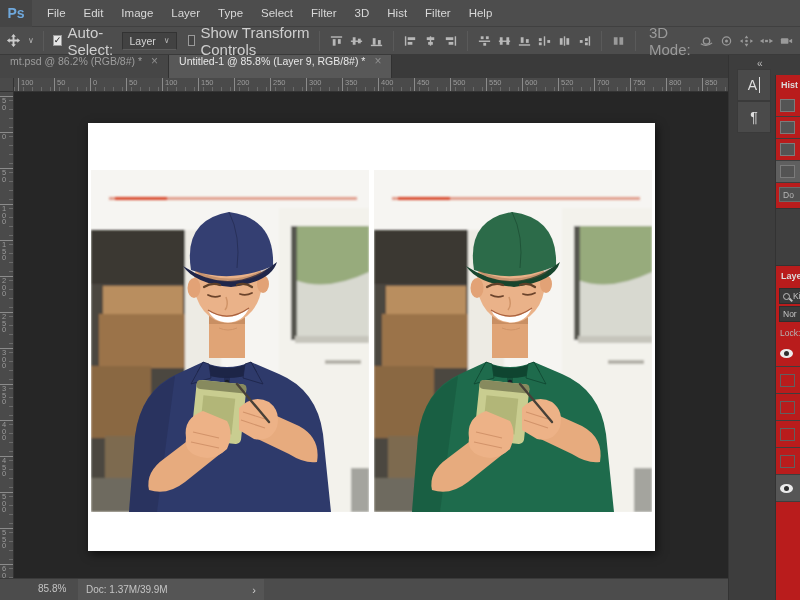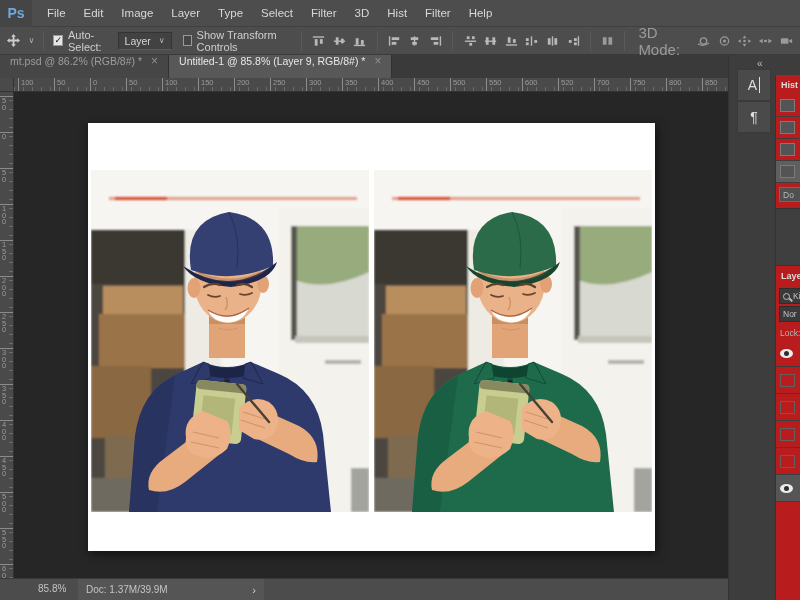--- a/index.html
+++ b/index.html
@@ -12,21 +12,21 @@
   .menus{display:flex;list-style:none;margin:0;padding:0 0 0 6px;}
   .menus li{padding:0 9px;font-size:11.5px;color:#d8d8d8;line-height:27px;cursor:default;}
 
   
   .optionsbar{position:absolute;left:0;top:27px;width:800px;height:28px;background:#4d4d4d;border-bottom:1px solid #3a3a3a;display:flex;align-items:center;gap:5px;padding:0 6px;}
   .opt-caret{font-size:8px;color:#b5b5b5;margin-left:2px;}
   .sep{width:1px;height:20px;background:#3c3c3c;border-right:1px solid #5a5a5a;margin:0 4px;}
   .chk{display:flex;align-items:center;gap:5px;}
   .chk .box{width:11px;height:11px;border:1px solid #9a9a9a;background:#444;display:flex;align-items:center;justify-content:center;font-size:9px;color:#111;line-height:1;}
   .chk .box.checked{background:#e6e6e6;}
-  .opt-label{font-size:11px;color:#cfcfcf;}
+  .opt-label{font-size:15px;color:#cfcfcf;}
   .mini-select{display:flex;align-items:center;gap:6px;background:#424242;border:1px solid #333;border-bottom-color:#5c5c5c;padding:1px 6px;height:18px;font-size:10.5px;color:#d5d5d5;}
   .iconbtn{display:flex;align-items:center;justify-content:center;width:20px;height:22px;background:none;border:none;padding:0;cursor:default;}
   .iconbtn svg{display:block;}
   .dim-label{font-size:15px;color:#9a9a9a;margin:0 2px 0 4px;}
 
   
   .tabbar{position:absolute;left:0;top:55px;width:728px;height:23px;background:#3a3a3a;display:flex;align-items:stretch;}
   .tab{display:flex;align-items:flex-start;gap:9px;padding:0 10px;background:#464646;color:#9d9d9d;font-size:10.5px;border-right:1px solid #313131;cursor:default;white-space:nowrap;}
   .tab.active{background:#585858;color:#e8e8e8;}
   .tab-close{color:#8f8f8f;font-size:12px;line-height:1;}

